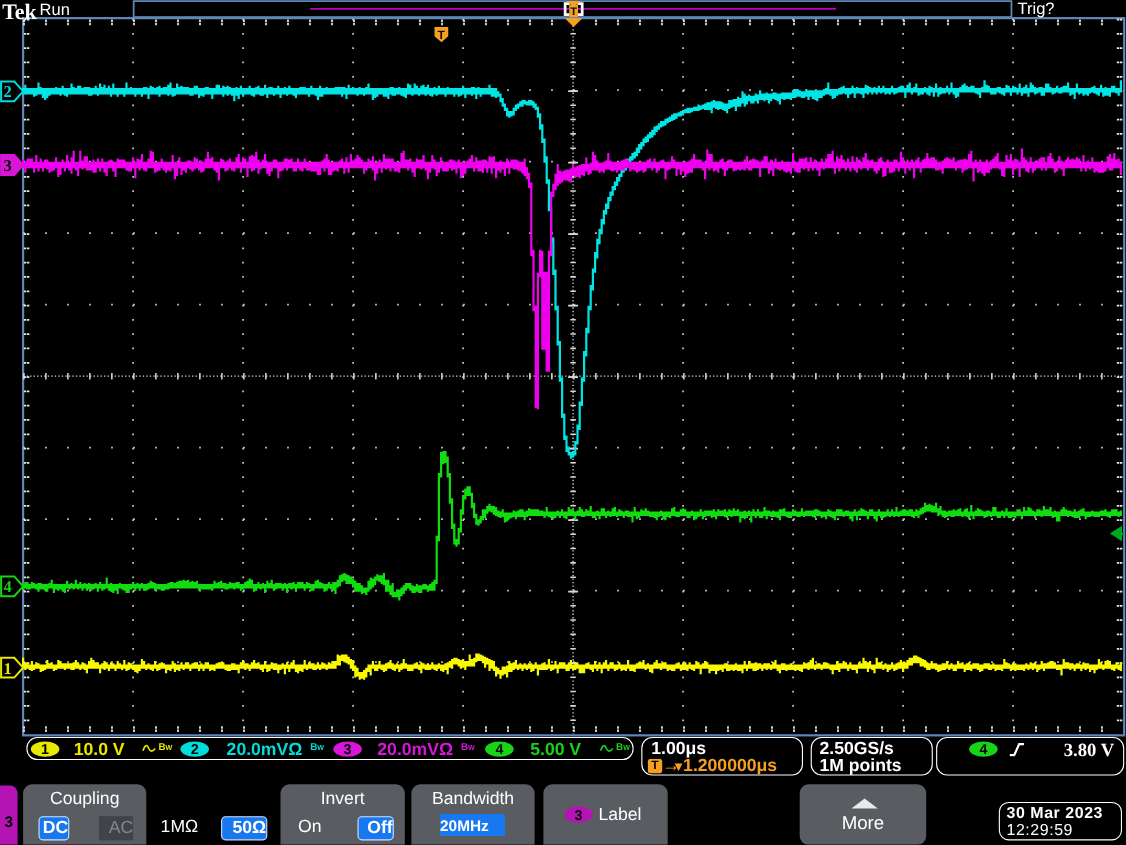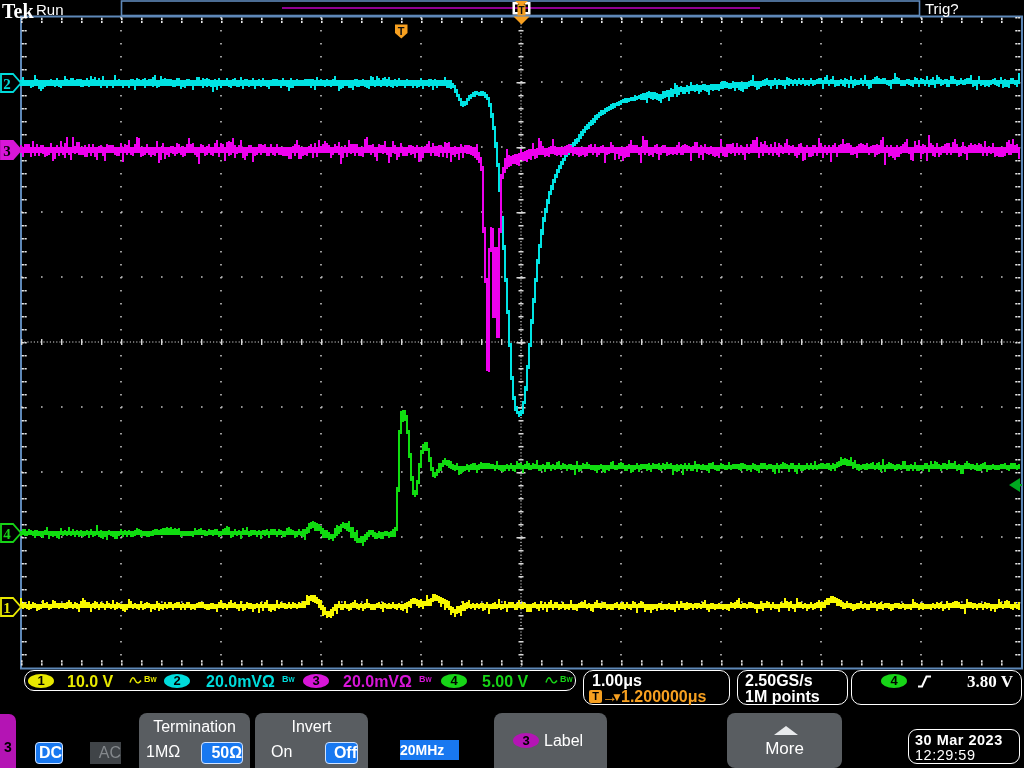--- a/index.html
+++ b/index.html
@@ -111,32 +111,35 @@
 <div class="t" style="left:745px;top:688px;color:#fff">1M points</div>
 
 <div style="position:absolute;left:851px;top:670px;width:171px;height:35px;border:1.6px solid #fff;border-radius:10px;background:#000"></div>
 <div style="position:absolute;left:881px;top:674px;width:26px;height:14px;border-radius:50%;background:#17d417;color:#000;font-size:13px;font-weight:bold;text-align:center;line-height:14px">4</div>
 <svg style="position:absolute;left:917px;top:675px" width="16" height="13" viewBox="0 0 16 13">
       <path d="M1,11.5 H5 L9.5,1.5 H14" stroke="#fff" stroke-width="2" fill="none"></path>
     </svg>
 <div class="t" style="left:967px;top:672px;color:#fff;font-family:Liberation Serif,serif;font-size:17px">3.80 V</div>
 
 <div style="position:absolute;left:0px;top:714px;width:16px;height:54px;background:#b414b4;border-radius:0 7px 0 0;color:#000;font-size:14px;font-weight:bold;text-align:center;line-height:66px">3</div>
+<div style="position:absolute;left:21px;top:713px;width:112px;height:55px;background:#595d61;border-radius:8px 8px 0 0">
+      <div style="text-align:center;margin-top:5px;color:#fff;font-size:16px">Coupling</div>
+    </div>
 <div class="hb" style="left:35px;top:742px;width:28px">DC</div>
 <div style="position:absolute;left:90px;top:742px;width:31px;height:22px;background:#404448;color:#84888c;font-size:16px;text-align:right;line-height:22px">AC</div>
-<div style="position:absolute;left:139px;top:713px;width:111px;height:55px;background:#595d61;border-radius:8px 8px 0 0">
-      <div style="text-align:center;margin-top:5px;color:#fff;font-size:16px">Termination</div>
-    </div>
 <div style="position:absolute;left:146px;top:743px;color:#fff;font-size:16px">1MΩ</div>
 <div class="hb" style="left:201px;top:742px;width:42px">50Ω</div>
 <div style="position:absolute;left:255px;top:713px;width:113px;height:55px;background:#595d61;border-radius:8px 8px 0 0">
       <div style="text-align:center;margin-top:5px;color:#fff;font-size:16px">Invert</div>
     </div>
 <div style="position:absolute;left:271px;top:743px;color:#fff;font-size:16px">On</div>
 <div class="hb" style="left:325px;top:742px;width:33px">Off</div>
+<div style="position:absolute;left:374px;top:713px;width:112px;height:55px;background:#595d61;border-radius:8px 8px 0 0">
+      <div style="text-align:center;margin-top:5px;color:#fff;font-size:16px">Bandwidth</div>
+    </div>
 <div style="position:absolute;left:400px;top:740px;width:59px;height:20px;background:#1878f0;color:#fff;font-size:14px;font-weight:bold;text-align:left;line-height:20px">20MHz</div>
 <div style="position:absolute;left:494px;top:713px;width:113px;height:55px;background:#595d61;border-radius:8px 8px 0 0">
       <div style="text-align:center;margin-top:5px;color:#fff;font-size:16px"></div>
     </div>
 <div style="position:absolute;left:513px;top:733px;width:26px;height:15px;border-radius:50%;background:#b414b4;color:#000;font-size:13px;font-weight:bold;text-align:center;line-height:15px">3</div>
 <div style="position:absolute;left:544px;top:732px;color:#fff;font-size:16px">Label</div>
 <div style="position:absolute;left:727px;top:713px;width:115px;height:55px;background:#595d61;border-radius:8px"></div>
 <svg style="position:absolute;left:772px;top:725px" width="28" height="11" viewBox="0 0 28 11">
       <path d="M2,10 L14,1 L26,10 Z" fill="#e8eaec"></path>
     </svg>

